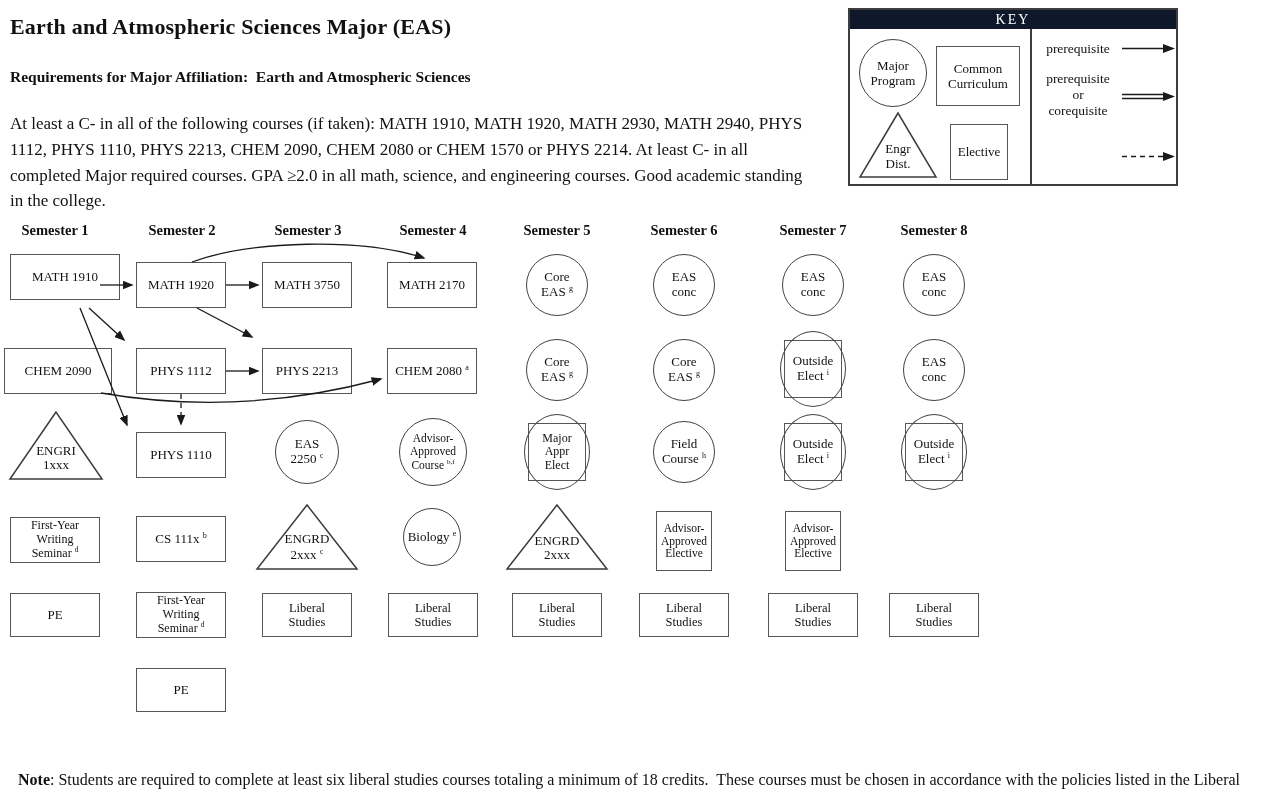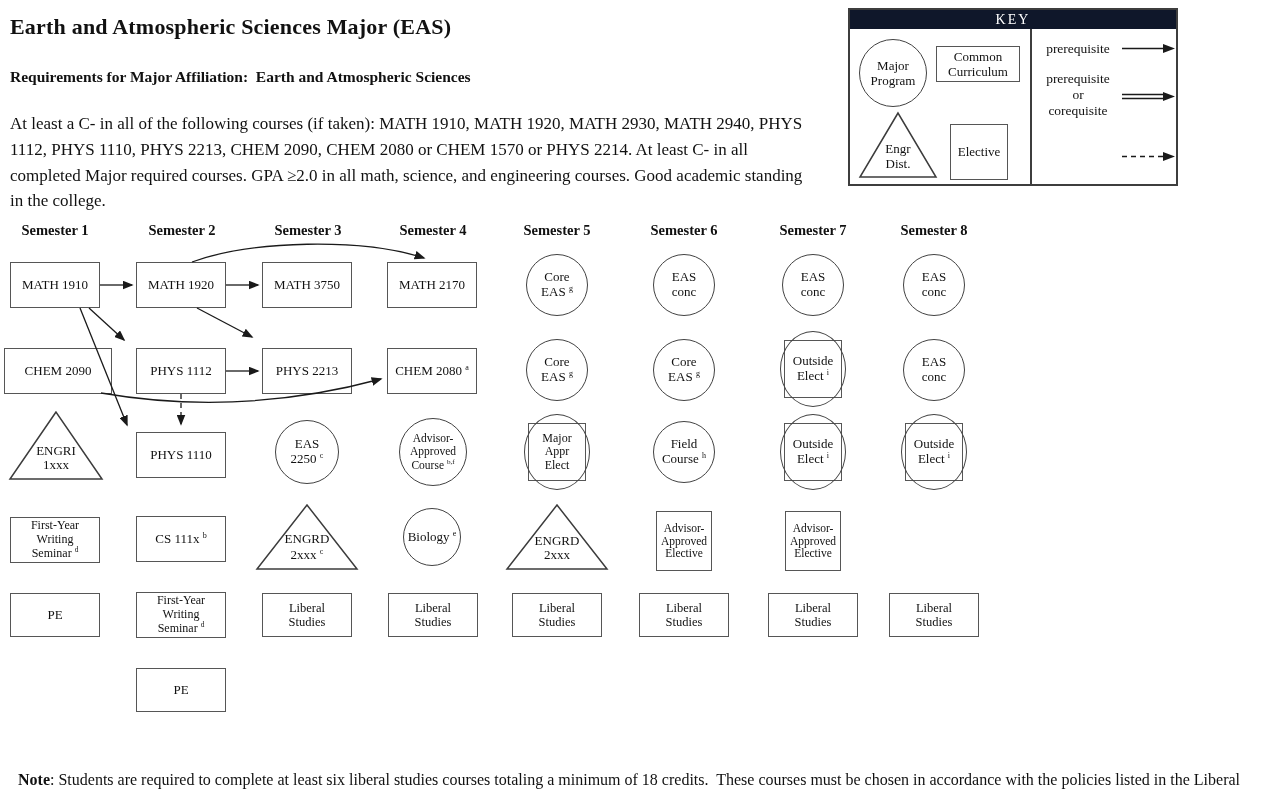--- a/index.html
+++ b/index.html
@@ -57,21 +57,21 @@
 
 <div id="key" class="abs">
   <div id="key-header">KEY</div>
   <div id="key-divider"></div>
 
   <div class="key-shape key-circle abs" style="left:9px;top:29px;width:68px;height:68px;">
     <div class="key-label">Major
 Program</div>
   </div>
 
-  <div class="key-shape key-rect abs" style="left:86px;top:36px;width:84px;height:36px;">
+  <div class="key-shape key-rect abs" style="left:86px;top:36px;width:84px;height:60px;">
     <div class="key-label">Common
 Curriculum</div>
   </div>
 
   <svg class="abs" style="left:8px;top:100px;" width="80" height="70">
     <polygon points="40,3 2,67 78,67" fill="none" stroke="#3c3c3c" stroke-width="1.5"></polygon>
   </svg>
   <div class="key-label abs" style="left:8px;top:131px;width:80px;">Engr
 Dist.</div>
 
@@ -102,21 +102,21 @@
 
 <div id="diagram-layer">
     <div class="sem-header" style="left: -5px;">Semester 1</div>
     <div class="sem-header" style="left: 122px;">Semester 2</div>
     <div class="sem-header" style="left: 248px;">Semester 3</div>
     <div class="sem-header" style="left: 373px;">Semester 4</div>
     <div class="sem-header" style="left: 497px;">Semester 5</div>
     <div class="sem-header" style="left: 624px;">Semester 6</div>
     <div class="sem-header" style="left: 753px;">Semester 7</div>
     <div class="sem-header" style="left: 874px;">Semester 8</div>
-    <div class="node node-rect abs" style="left: 10px; top: 262px; width: 90px; height: 46px;">
+    <div class="node node-rect abs" style="left: 10px; top: 254px; width: 110px; height: 46px;">
       <div class="node-label">
         <div>MATH 1910</div>
       </div>
     </div>
     <div class="node node-rect abs" style="left: 136px; top: 262px; width: 90px; height: 46px;">
       <div class="node-label">
         <div>MATH 1920</div>
       </div>
     </div>
     <div class="node node-rect abs" style="left: 262px; top: 262px; width: 90px; height: 46px;">

